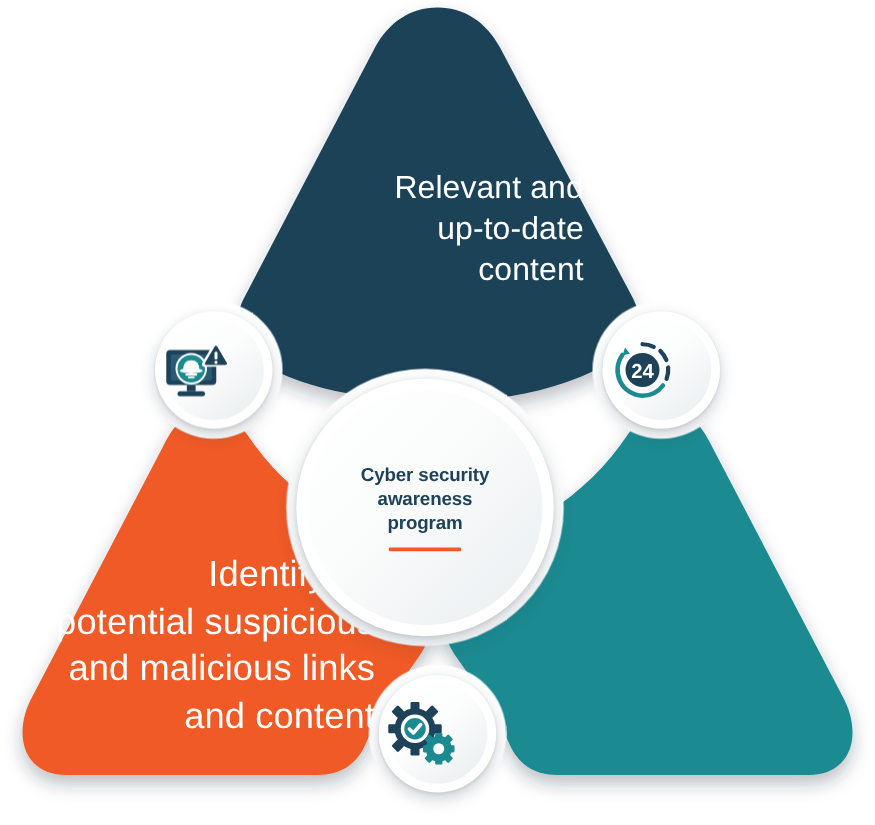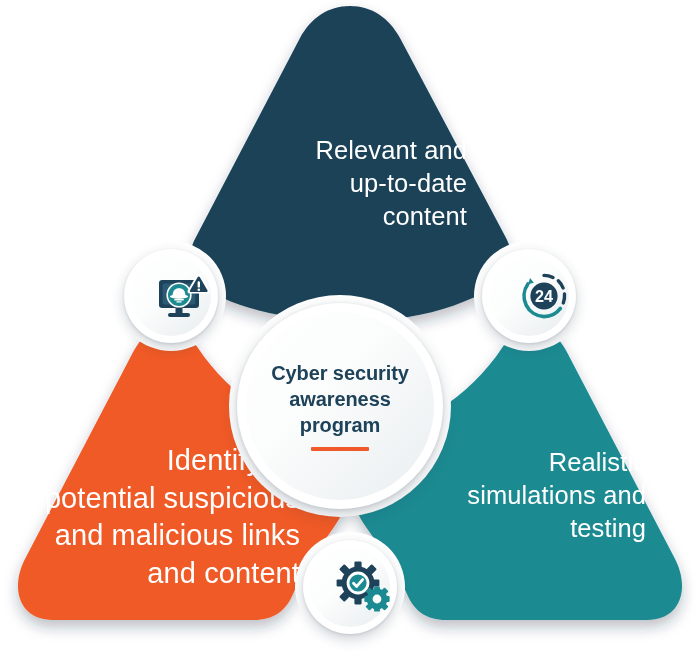--- a/index.html
+++ b/index.html
@@ -75,21 +75,21 @@
     height: 188px;
     border-radius: 50%;
     background: linear-gradient(135deg, #ffffff 0%, #fbfcfc 42%, #e9eef0 100%);
     display: flex;
     flex-direction: column;
     align-items: center;
     justify-content: center;
   }
   #center-title {
     color: #1d4259;
-    font-size: 20px;
+    font-size: 15px;
     font-weight: 700;
     line-height: 1.28;
     text-align: center;
     white-space: pre-line;
     letter-spacing: -0.1px;
   }
   #center-rule {
     margin-top: 9px;
     width: 58px;
     height: 3.5px;
@@ -110,21 +110,21 @@
   .icon-bubble-inner {
     position: absolute;
     left: 7px;
     top: 7px;
     width: 80px;
     height: 80px;
     border-radius: 50%;
     background: linear-gradient(140deg, #ffffff 0%, #fcfdfd 45%, #e8edef 100%);
     display: flex;
     align-items: center;
-    justify-content: flex-end;
+    justify-content: flex-start;
   }
   #bubble-left  { left: 124px; top: 249px; }
   #bubble-right { left: 482px; top: 249px; }
   #bubble-bottom{ left: 303px; top: 540px; }
   .icon-bubble-inner svg { display: block; }
 </style>
 </head>
 <body>
 
 <div id="infographic">
@@ -187,23 +187,20 @@
 
   <div class="seg-label" id="label-top">Relevant and
 up-to-date
 content</div>
 
   <div class="seg-label" id="label-left">Identifying
 potential suspicious
 and malicious links
 and content</div>
 
-  <div class="seg-label" id="label-right">Realistic
-simulations and
-testing</div>
 
   <div id="center-hub">
     <div id="center-hub-inner">
       <div id="center-title">Cyber security
 awareness
 program</div>
       <div id="center-rule"></div>
     </div>
   </div>
 

